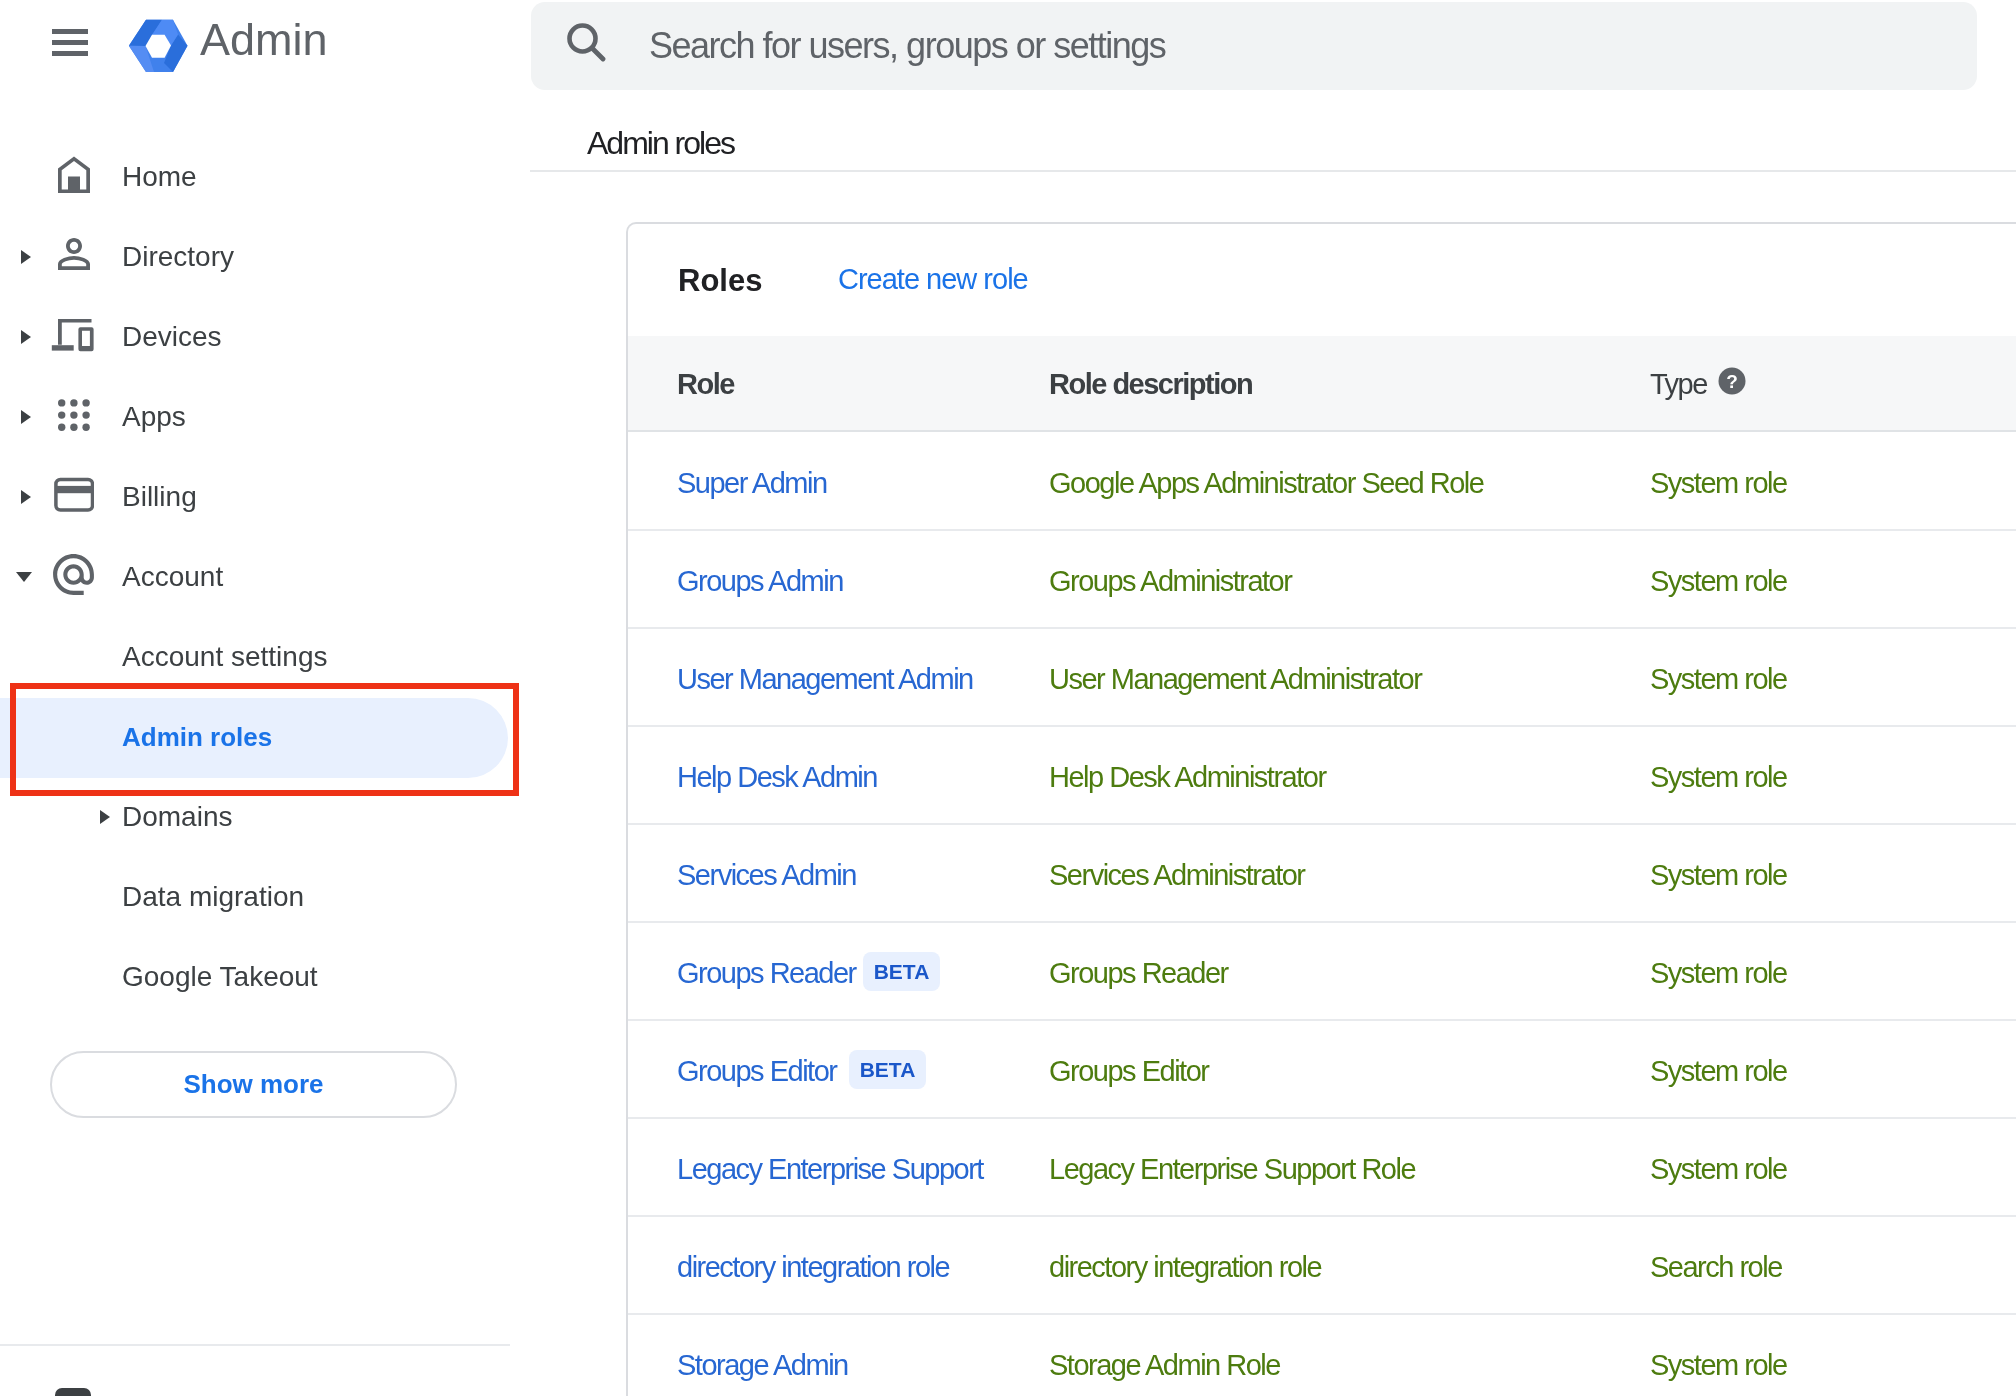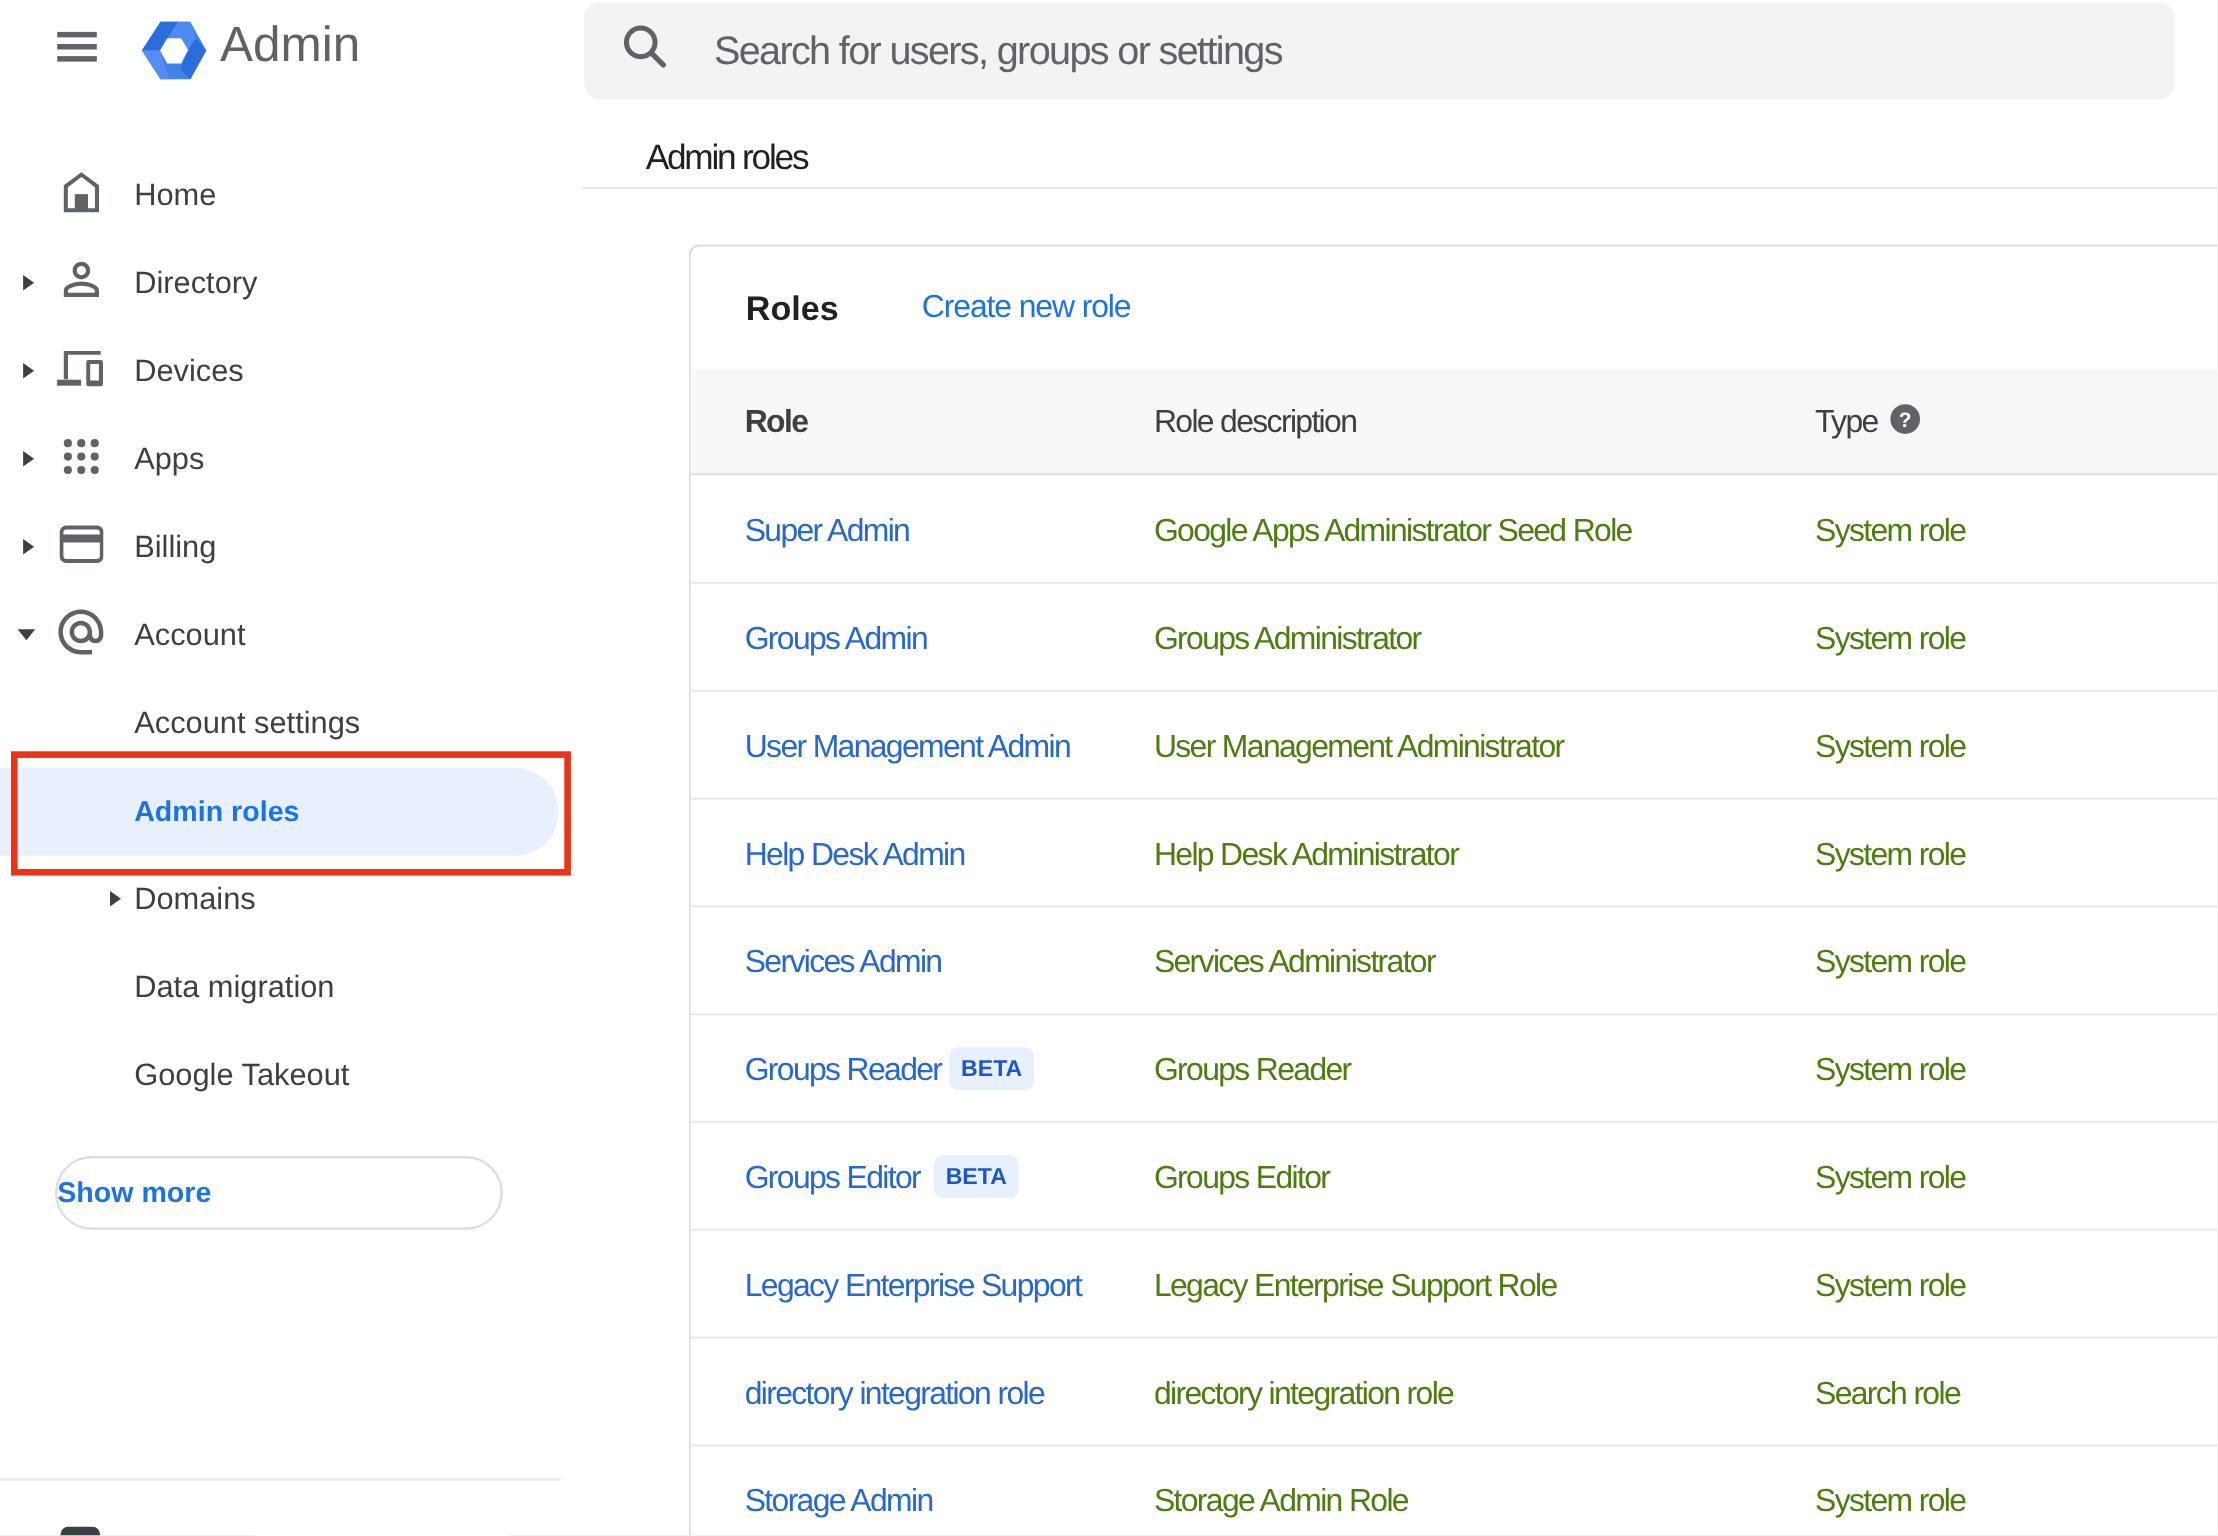--- a/index.html
+++ b/index.html
@@ -93,33 +93,33 @@
 
 <div class="abs" style="left:0;top:698px;width:508px;height:80px;background:#e8f0fe;border-radius:0 40px 40px 0"></div>
 <div class="abs" style="left:122px;top:717px;font-size:26px;line-height:40px;font-weight:bold;color:#1a73e8">Admin roles</div>
 <div class="abs" style="left:10px;top:683px;width:497px;height:101px;border:6px solid #ee3216"></div>
 
 <div class="tri-r" style="left:100px;top:810px"></div>
 <div class="nav-label" style="top:797px">Domains</div>
 <div class="nav-label" style="top:877px">Data migration</div>
 <div class="nav-label" style="top:957px">Google Takeout</div>
 
-<div class="abs" style="left:50px;top:1051px;width:403px;height:63px;border:2px solid #dadce0;border-radius:34px;text-align:left;line-height:63px;font-size:26px;font-weight:bold;color:#1a73e8">Show more</div>
+<div class="abs" style="left:50px;top:1051px;width:403px;height:63px;border:2px solid #dadce0;border-radius:34px;text-align:center;line-height:63px;font-size:26px;font-weight:bold;color:#1a73e8">Show more</div>
 
 <div class="abs" style="left:0;top:1344px;width:510px;height:2px;background:#e8eaed"></div>
 <div class="abs" style="left:55px;top:1388px;width:36px;height:8px;background:#3c4043;border-radius:7px 7px 0 0"></div>
 
 <div class="abs" style="left:626px;top:222px;width:1420px;height:1400px;border-top:2px solid #dadce0;border-left:2px solid #dadce0;border-radius:10px 0 0 0"></div>
 
 <div class="abs" style="left:678px;top:259px;font-size:31px;line-height:44px;font-weight:bold;color:#202124">Roles</div>
 <div class="abs" style="left:838px;top:258px;font-size:29px;line-height:42px;letter-spacing:-1px;color:#1a73e8">Create new role</div>
 
 <div class="abs" style="left:628px;top:336px;width:1388px;height:94px;background:#f6f7f8;border-bottom:2px solid #e0e3e6"></div>
 <div class="cell" style="left:677px;top:364px;font-weight:bold;color:#3c4043">Role</div>
-<div class="cell" style="left:1049px;top:364px;font-weight:normal;color:#3c4043">Role description</div>
+<div class="cell" style="left:1049px;top:364px;font-weight:bold;color:#3c4043">Role description</div>
 <div class="cell" style="left:1650px;top:364px;font-weight:normal;color:#3c4043">Type</div>
 <svg class="abs" style="left:1718px;top:367px" width="28" height="28" viewBox="0 0 28 28">
   <circle cx="14" cy="14" r="13.5" fill="#5f6368"></circle>
   <text x="14" y="21" font-family="Liberation Sans, sans-serif" font-size="19" font-weight="bold" fill="#fff" text-anchor="middle">?</text>
 </svg>
 
 <div class="cell link" style="left:677px;top:463px">Super Admin</div>
 <div class="cell desc" style="left:1049px;top:463px">Google Apps Administrator Seed Role</div>
 <div class="cell desc" style="left:1650px;top:463px">System role</div>
 <div class="rowline" style="top:529px"></div>

